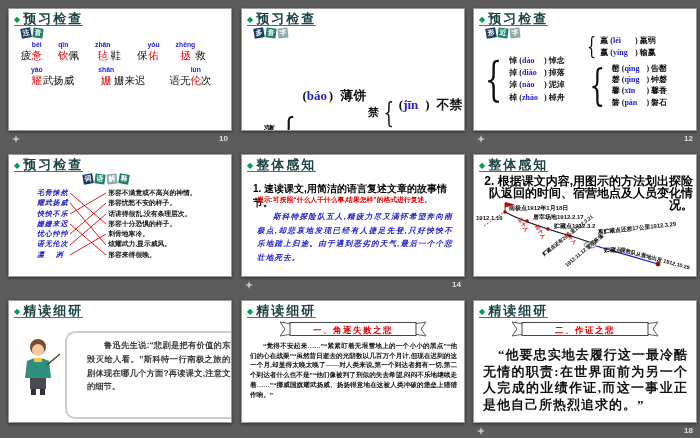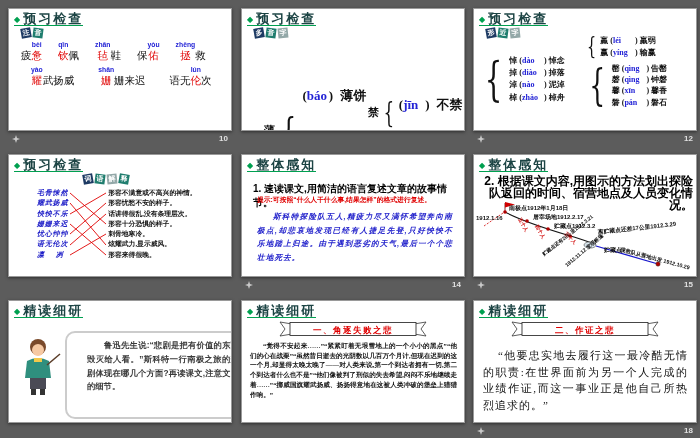--- a/index.html
+++ b/index.html
@@ -43,37 +43,37 @@
   .par{color:#111;}
   
   .mwrap{position:absolute;left:28px;top:33px;display:flex;align-items:flex-start;}
   .mli{font-size:7px;font-weight:bold;font-style:italic;color:#2020c8;line-height:10.3px;white-space:pre;letter-spacing:.8px;}
   .mri{font-size:6.8px;font-weight:bold;color:#111;line-height:10.3px;white-space:nowrap;font-family:"Liberation Serif",serif;}
   .msvg{width:36px;height:74px;margin:0 2px;flex:none;}
   
   .q{position:absolute;left:11px;top:27px;right:4px;font-size:10px;font-weight:bold;color:#000;}
   .hint{position:absolute;left:15px;top:40px;font-size:6.8px;font-weight:bold;color:#e00000;}
   .ans{position:absolute;left:15px;top:55px;right:11px;font-size:7.6px;font-weight:bold;font-style:italic;
-    color:#2525cc;line-height:13.5px;letter-spacing:1.1px;text-indent:16px;text-align:justify;font-family:Liberation Serif, serif;}
+    color:#2525cc;line-height:13.5px;letter-spacing:1.1px;text-indent:16px;text-align:justify;font-family:Liberation Sans, sans-serif;}
   
   .q2{position:absolute;left:6px;top:20px;right:3px;font-size:12px;font-weight:bold;color:#000;line-height:12px;text-align:right;}
   .diag{position:absolute;left:0;top:45px;width:222px;height:76px;}
   .dlab{font-weight:bold;fill:#111;}
   .dred{font-weight:bold;fill:#d00000;}
   
   .bub{position:absolute;left:56px;top:30px;width:152px;height:72px;border:2px solid #ccc;border-radius:10px;
     padding:6px 20px;font-size:8.3px;line-height:13.8px;color:#3a3a3a;font-weight:bold;text-indent:17px;text-align:justify;}
   .tchr{position:absolute;left:8px;top:36px;width:44px;height:60px;}
   
   .banner{position:absolute;left:36px;top:20px;width:150px;height:16px;}
   .body17{position:absolute;left:8px;top:40px;width:207px;font-size:6.6px;font-weight:bold;line-height:9.7px;
     text-align:justify;text-indent:13px;color:#111;font-family:"Liberation Serif",serif;}
   .conc17{position:absolute;left:8px;top:104px;width:207px;font-size:7.2px;font-weight:bold;color:#e00000;
     line-height:10.2px;text-indent:14px;background:#ededed;}
-  .body18{position:absolute;left:9px;top:46px;width:205px;font-size:11px;font-weight:normal;line-height:16.5px;
+  .body18{position:absolute;left:9px;top:46px;width:205px;font-size:13px;font-weight:bold;line-height:16.5px;
     text-indent:15px;letter-spacing:1px;color:#111;font-family:"Liberation Serif",serif;text-align:justify;}
   .conc18{position:absolute;left:8px;top:98px;width:207px;font-size:7.5px;font-weight:bold;color:#e00000;
     line-height:11.5px;text-indent:15px;background:#ededed;}
   .bantext{font-weight:bold;fill:#e00000;letter-spacing:1.5px;}
 </style>
 </head>
 <body>
 
 <div class="cell" id="c10" style="left:8px;top:8px">
   <div class="slide">
@@ -330,26 +330,20 @@
       <text class="dlab" font-size="5" transform="translate(70,56) rotate(-38)">贮藏点还有20公里1912.3.21</text>
       <text class="dlab" font-size="5.2" transform="translate(93,67) rotate(-40)">1912.11.12 发现帐篷</text>
       <text class="dlab" font-size="5.8" transform="translate(124,34) rotate(-6)">离贮藏点还差17公里1912.3.29</text>
       <text class="dlab" x="130" y="52" font-size="6">贮藏点</text>
       <text class="dlab" font-size="5.4" transform="translate(146,51) rotate(15)">搜救队从营地出发 1912.10.29</text>
       <text class="dred" font-size="5" transform="translate(44,19) rotate(60)">五个人</text>
       <text class="dred" font-size="5" transform="translate(61,26) rotate(60)">四个人</text>
       <text class="dred" font-size="5" transform="translate(90,34) rotate(45)">三个人</text>
     </svg>
   </div>
-  <div class="cfoot">
-    <svg class="star" viewBox="0 0 8 8">
-        <polygon points="4,0 5,3 8,4 5,5 4,8 3,5 0,4 3,3" fill="#c9c9c9"></polygon>
-      </svg>
-    <span class="num">15</span>
-  </div>
 </div>
 
 <div class="cell" id="c16" style="left:8px;top:300px">
   <div class="slide">
     <div class="hd">
       <span class="dm">◆</span>
       <span class="hdt">精读细研</span>
     </div>
     <svg class="tchr" viewBox="0 0 44 60">
       <circle cx="21" cy="10" r="8" fill="#7a4a2b"></circle>

